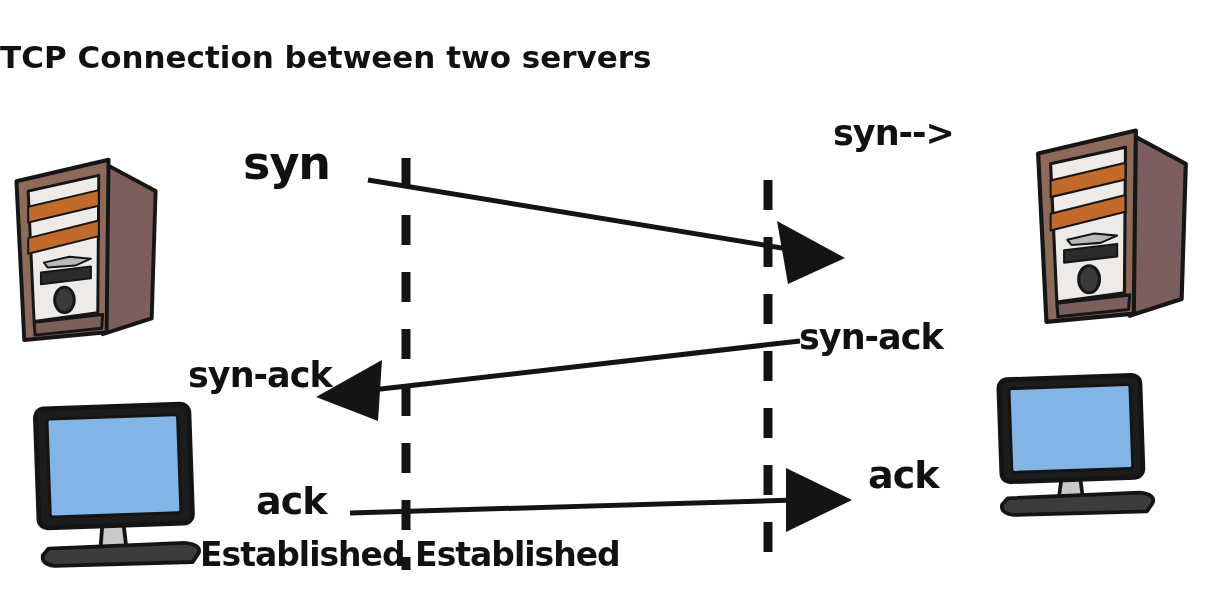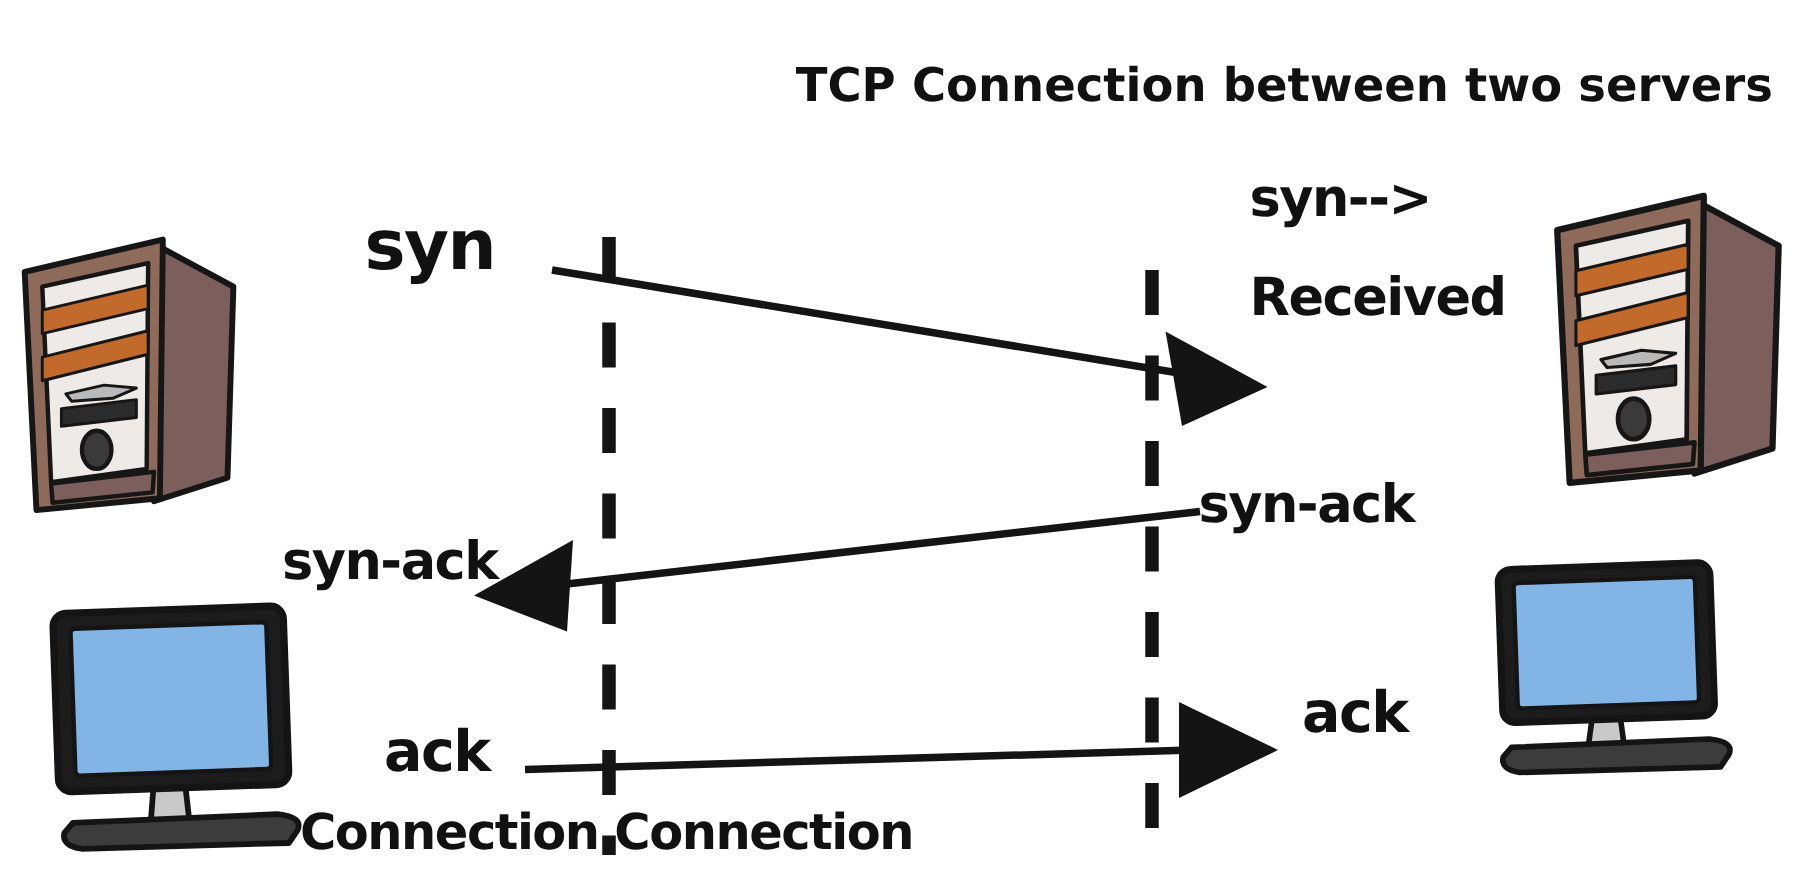--- a/index.html
+++ b/index.html
@@ -5,21 +5,21 @@
   html,body{margin:0;padding:0;}
   body{
     width:1206px;height:590px;background:#ffffff;overflow:hidden;
     font-family:"DejaVu Sans", sans-serif;position:relative;
   }
   .canvas{position:absolute;left:0;top:0;width:1206px;height:590px;}
   .label{
     position:absolute;color:#111;font-weight:bold;letter-spacing:-1px;
     white-space:nowrap;line-height:1;
   }
-  #title{left:0;top:42px;width:1182px;text-align:right;font-size:31px;letter-spacing:0px;}
+  #title{left:0;top:42px;width:1182px;text-align:left;font-size:31px;letter-spacing:0px;}
   #lbl-syn{left:243px;top:140px;font-size:46px;}
   #lbl-syn-recv1{left:833px;top:116px;font-size:35px;}
   #lbl-syn-recv2{left:833px;top:182px;font-size:35px;}
   #lbl-synack-left{left:188px;top:358px;font-size:35px;}
   #lbl-synack-right{left:799px;top:320px;font-size:35px;}
   #lbl-ack-left{left:256px;top:482px;font-size:38px;}
   #lbl-ack-right{left:868px;top:456px;font-size:38px;}
   #lbl-conn{left:200px;top:538px;font-size:33px;}
   #watermark{
     position:absolute;left:1018px;top:553px;font-size:17px;color:#cccccc;
@@ -102,21 +102,20 @@
     <g stroke="#141414" stroke-linejoin="round">
       <polygon points="92,116 112,116 115,138 89,138" fill="#c9c9c9" stroke-width="4"></polygon>
       <path d="M34,138 L176,132 Q194,134 190,143 L184,152 L40,156 Q26,154 28,145 Z" fill="#3c3c3c" stroke-width="4"></path>
       <rect x="26" y="8" width="152" height="110" rx="9" fill="#1c1c1c" stroke-width="5" transform="rotate(-2 100 62)"></rect>
       <rect x="37" y="18" width="130" height="90" rx="3" fill="#82b4e6" stroke-width="3" transform="rotate(-2 100 62)"></rect>
     </g>
   </svg>
 
   <div class="label" id="lbl-syn">syn</div>
   <div class="label" id="lbl-syn-recv1">syn--&gt;</div>
-  <div class="label" id="lbl-syn-recv2">Received</div>
   <div class="label" id="lbl-synack-right">syn-ack</div>
   <div class="label" id="lbl-synack-left">syn-ack</div>
   <div class="label" id="lbl-ack-left">ack</div>
   <div class="label" id="lbl-ack-right">ack</div>
-  <div class="label" id="lbl-conn">Connection Connection</div>
+  <div class="label" id="lbl-conn">Established Established</div>
 
 
 </div>
 
 </body></html>

